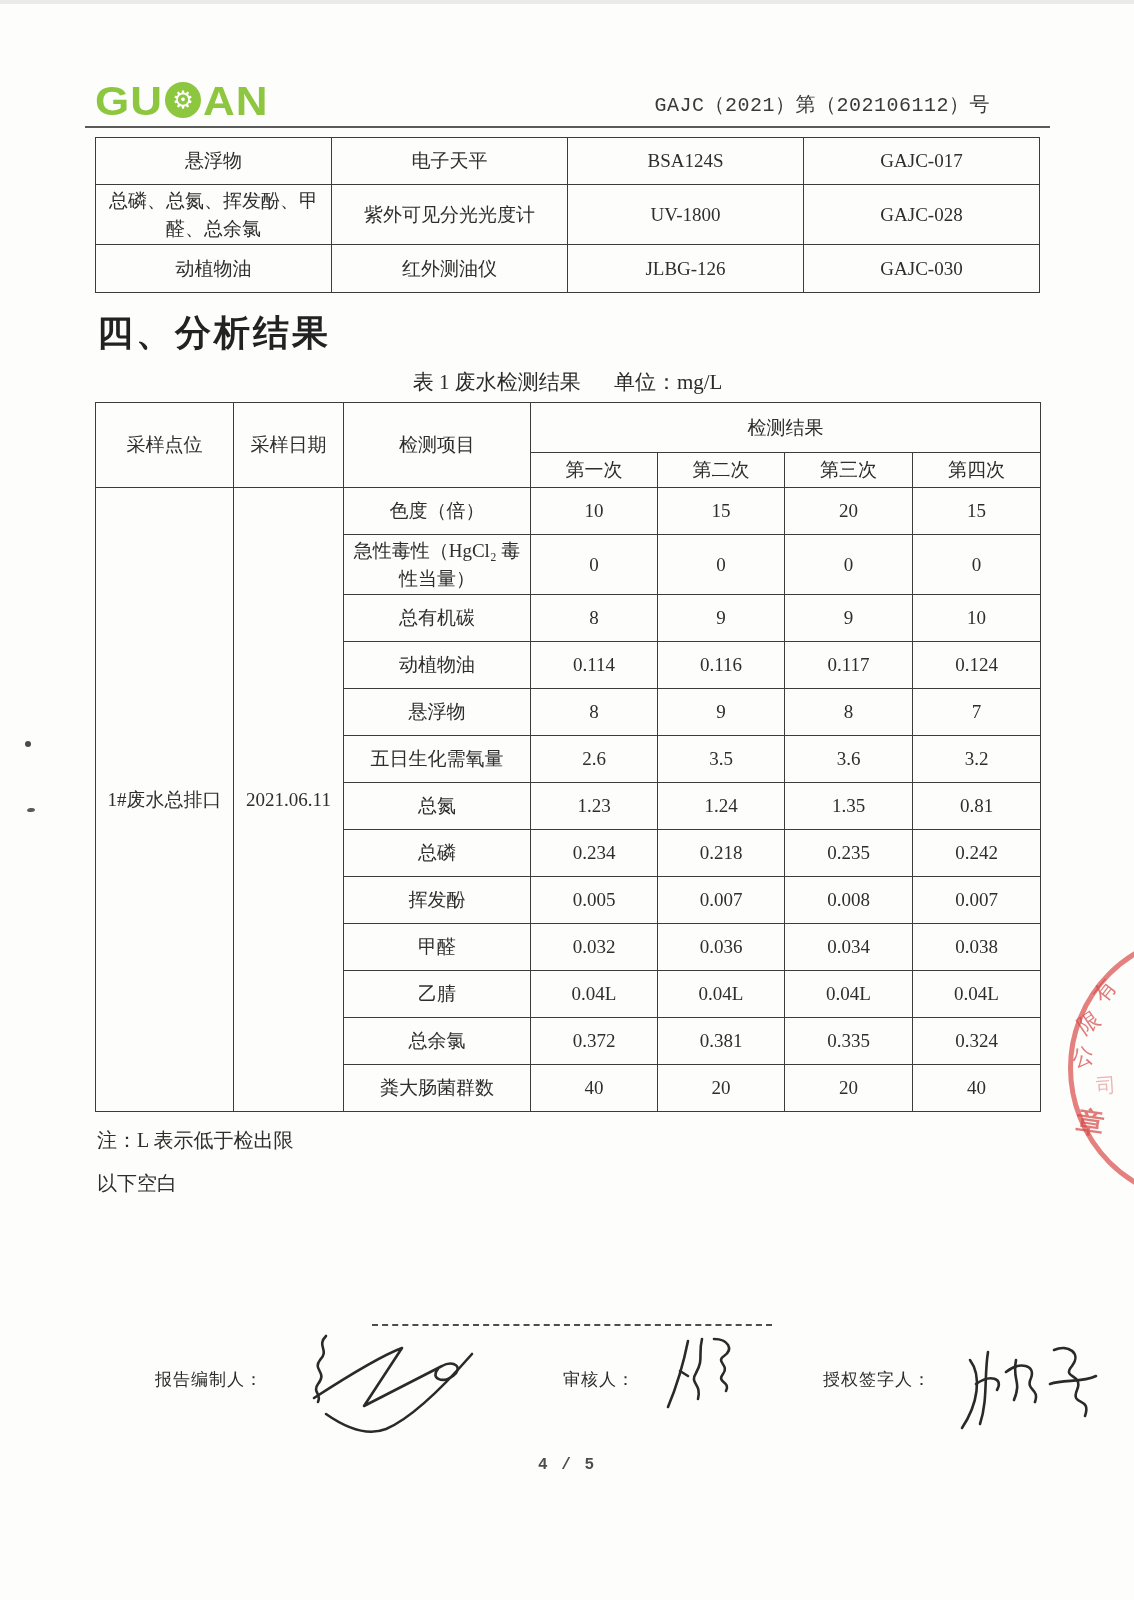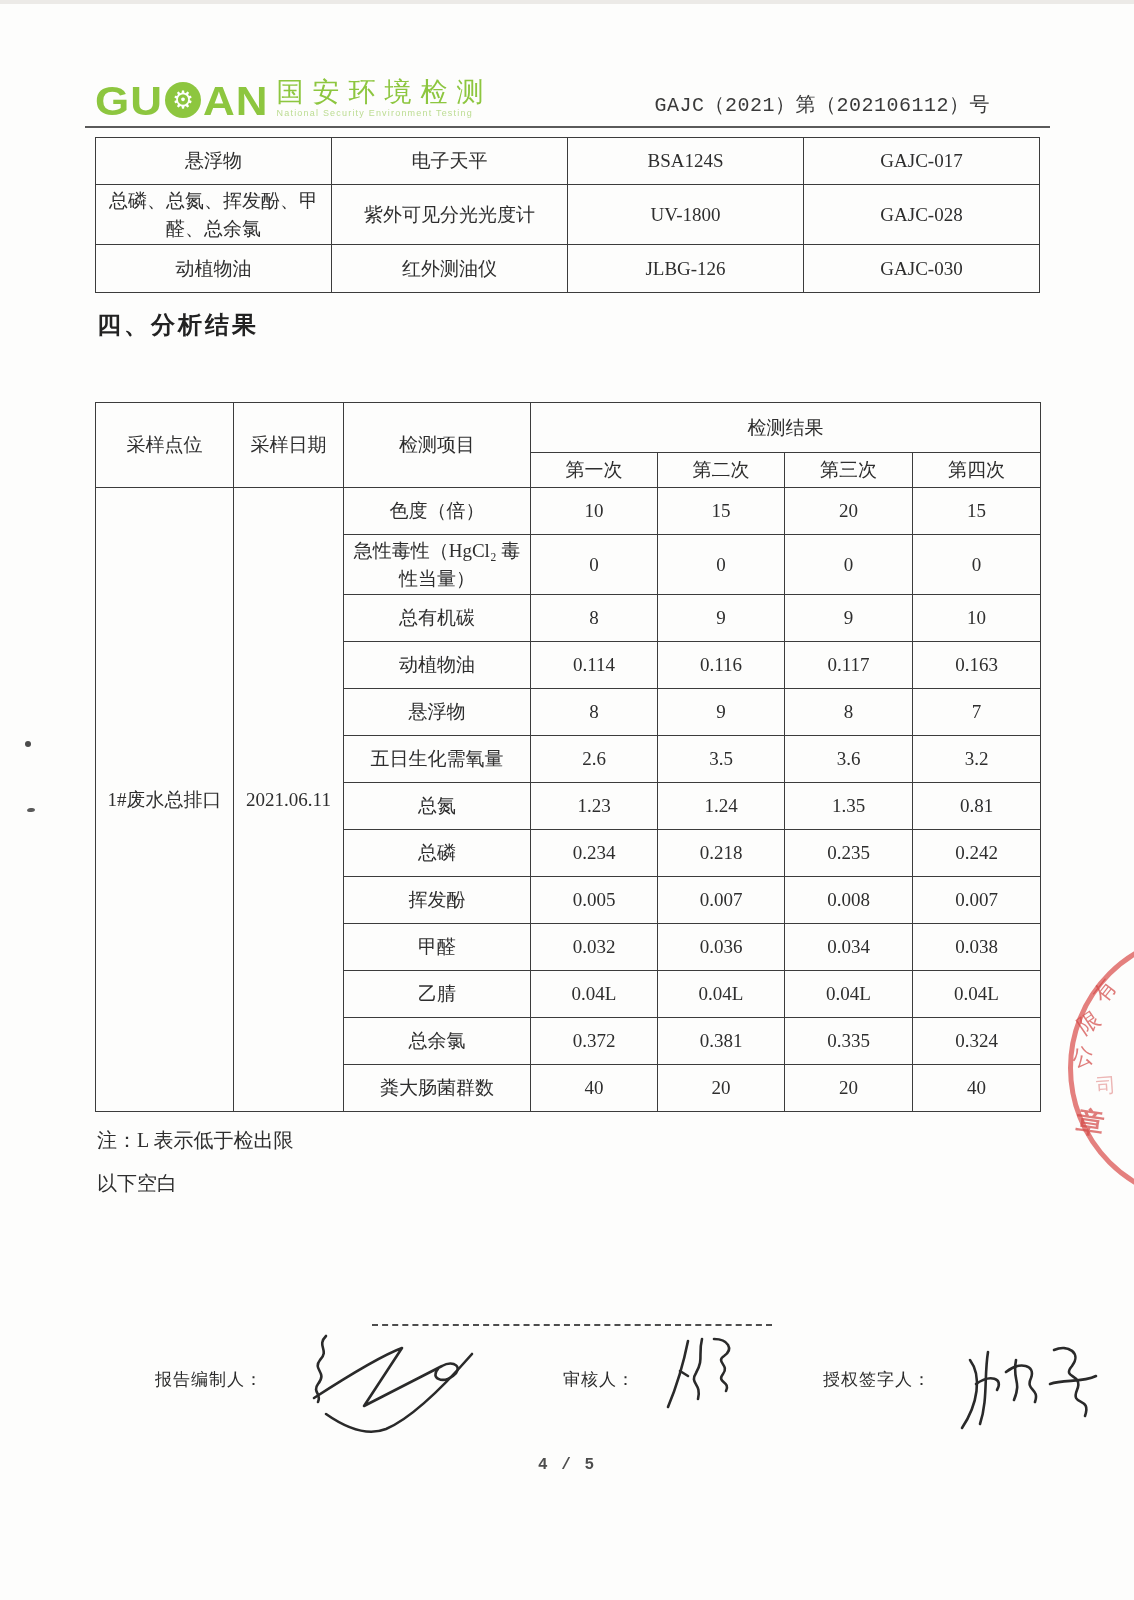--- a/index.html
+++ b/index.html
@@ -19,21 +19,21 @@
   .logo-en{font-family:"Liberation Sans","DejaVu Sans",sans-serif;font-size:9px;color:#bcdc92;letter-spacing:1.2px;margin-top:2px;}
   .report-no{position:absolute;right:60px;bottom:8px;font-size:20px;color:#3a3a3a;letter-spacing:.5px;font-family:Liberation Mono, monospace;}
   
   table{border-collapse:collapse;table-layout:fixed;}
   td,th{border:1.6px solid #3c3c3c;text-align:center;vertical-align:middle;font-size:19px;font-weight:normal;padding:2px 8px;line-height:1.45;color:#2e2e2e;}
   .instr-table{position:absolute;left:95px;top:133px;width:945px;}
   .instr-table .r1{height:47px;}
   .instr-table .r2{height:58px;}
   .instr-table .r3{height:48px;}
   
-  .section-title{position:absolute;left:97px;top:305px;font-family:"Liberation Sans","DejaVu Sans",sans-serif;font-weight:bold;font-size:24px;color:#222;letter-spacing:3px;}
+  .section-title{position:absolute;left:97px;top:305px;font-family:"Liberation Sans","DejaVu Sans",sans-serif;font-weight:bold;font-size:36px;color:#222;letter-spacing:3px;}
   .caption{position:absolute;left:95px;top:364px;width:945px;text-align:center;font-size:21px;color:#2b2b2b;}
   .caption .unit{margin-left:28px;}
   
   .res-table{position:absolute;left:95px;top:398px;width:945px;}
   .res-table tr{height:47px;}
   .res-table tr.h1{height:50px;}
   .res-table tr.h2{height:35px;}
   .res-table tr.tall{height:58px;font-family:Liberation Serif, serif;}
   
   .notes{position:absolute;left:97px;top:1115px;font-size:20px;line-height:43px;color:#2e2e2e;}
@@ -59,24 +59,20 @@
 </head>
 <body>
 
 <div class="page">
 
   <div class="header">
     <div class="logo">
       <span class="logo-word">GU</span>
       <span class="logo-emblem">⚙</span>
       <span class="logo-word">AN</span>
-      <span class="logo-cnblock">
-        <span class="logo-cn">国安环境检测</span>
-        <div class="logo-en">National Security Environment Testing</div>
-      </span>
     </div>
     <div class="report-no">GAJC（2021）第（202106112）号</div>
   </div>
 
   <table class="instr-table">
     <colgroup>
         <col style="width:25%">
         <col style="width:25%">
         <col style="width:25%">
         <col style="width:25%">
@@ -97,20 +93,24 @@
     <tr class="r3">
       <td>动植物油</td>
       <td>红外测油仪</td>
       <td>JLBG-126</td>
       <td>GAJC-030</td>
     </tr>
   </tbody>
     </table>
 
   <div class="section-title">四、分析结果</div>
+  <div class="caption">
+    <span>表 1  废水检测结果</span>
+    <span class="unit">单位：mg/L</span>
+  </div>
 
   <table class="res-table">
     <colgroup>
       <col style="width:138px">
         <col style="width:110px">
         <col style="width:187px">
       <col style="width:127px">
         <col style="width:127px">
         <col style="width:128px">
         <col style="width:128px">
@@ -149,21 +149,21 @@
       <td>8</td>
       <td>9</td>
       <td>9</td>
       <td>10</td>
     </tr>
     <tr>
       <td>动植物油</td>
       <td>0.114</td>
       <td>0.116</td>
       <td>0.117</td>
-      <td>0.163</td>
+      <td>0.124</td>
     </tr>
     <tr>
       <td>悬浮物</td>
       <td>8</td>
       <td>9</td>
       <td>8</td>
       <td>7</td>
     </tr>
     <tr>
       <td>五日生化需氧量</td>

